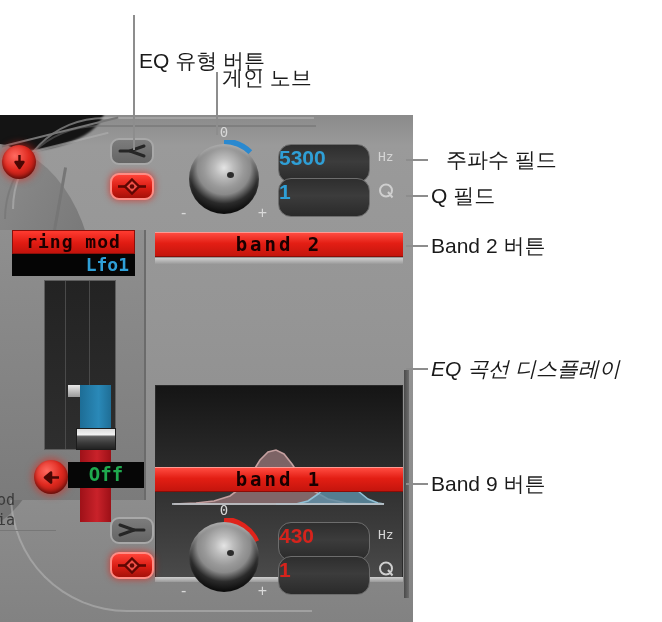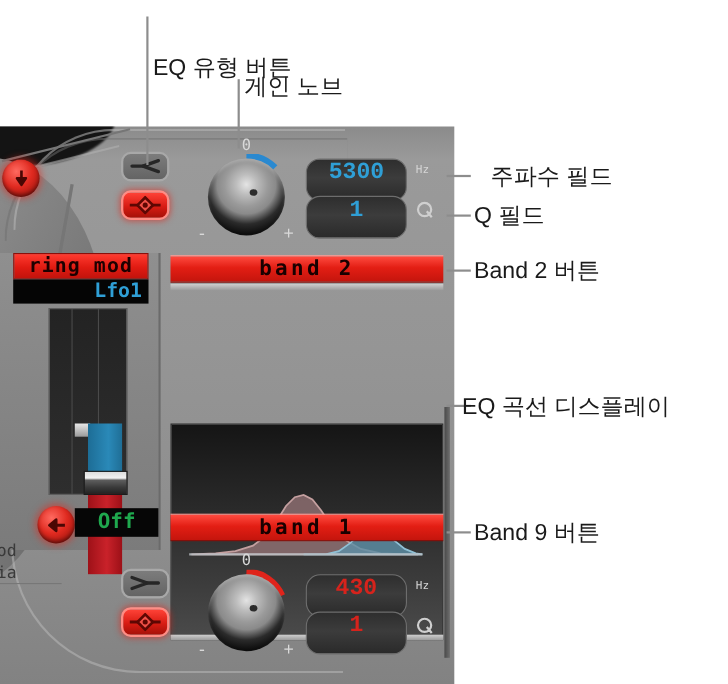--- a/index.html
+++ b/index.html
@@ -98,25 +98,25 @@
            background:#2c2c2c;left:42px;top:32px;}
   .knobzero{position:absolute;top:-16px;left:0;width:78px;text-align:center;
             color:#d9d9d9;font-size:14px;font-family:"DejaVu Sans Mono",monospace;}
   .knobminus{position:absolute;bottom:-4px;left:-4px;color:#d9d9d9;font-size:16px;}
   .knobplus{position:absolute;bottom:-4px;right:-4px;color:#d9d9d9;font-size:16px;}
 
   
   .numfield{position:absolute;width:92px;height:39px;border-radius:13px;
             background:linear-gradient(180deg,#2e2e2e 0%,#3c3c3c 45%,#2a2a2a 100%);
             border:1px solid #6d6d6d;box-sizing:border-box;
-            text-align:center;font-size:21px;font-weight:bold;line-height:25px;
-            font-family:Liberation Mono, monospace;}
+            text-align:left;font-size:21px;font-weight:bold;line-height:25px;
+            font-family:Liberation Sans, sans-serif;}
   .numfield.blue{color:#2f9fd6;}
   .numfield.red{color:#d6231c;}
-  .unit{position:absolute;color:#d5d5d5;font-size:10px;
+  .unit{position:absolute;color:#d5d5d5;font-size:13px;
         font-family:"DejaVu Sans Mono",monospace;}
   .qicon{position:absolute;width:17px;height:17px;}
 
   
   .bandbtn{position:absolute;height:25px;
            background:linear-gradient(180deg,#ff4b40 0%,#e31e14 45%,#c4150d 100%);
            border-top:1px solid #ff9a93;border-bottom:1px solid #8a0d07;
            box-sizing:border-box;color:#190000;font-size:19px;font-weight:bold;
            text-align:center;line-height:23px;letter-spacing:3px;
            font-family:"DejaVu Sans Mono",monospace;}
@@ -272,16 +272,16 @@
 <div class="lead-h" style="left:406px;top:159px;width:22px;"></div>
 <div class="anno" style="left:446px;top:146px;">주파수 필드</div>
 
 <div class="lead-h" style="left:406px;top:195px;width:22px;"></div>
 <div class="anno" style="left:431px;top:182px;">Q 필드</div>
 
 <div class="lead-h" style="left:406px;top:245px;width:22px;"></div>
 <div class="anno" style="left:431px;top:232px;">Band 2 버튼</div>
 
 <div class="lead-h" style="left:406px;top:368px;width:22px;"></div>
-<div class="anno" style="left:420px;top:355px;">EQ 곡선 디스플레이</div>
+<div class="anno" style="left:431px;top:355px;font-style:italic;">EQ 곡선 디스플레이</div>
 
 <div class="lead-h" style="left:406px;top:483px;width:22px;"></div>
 <div class="anno" style="left:431px;top:470px;">Band 9 버튼</div>
 
 </body></html>

